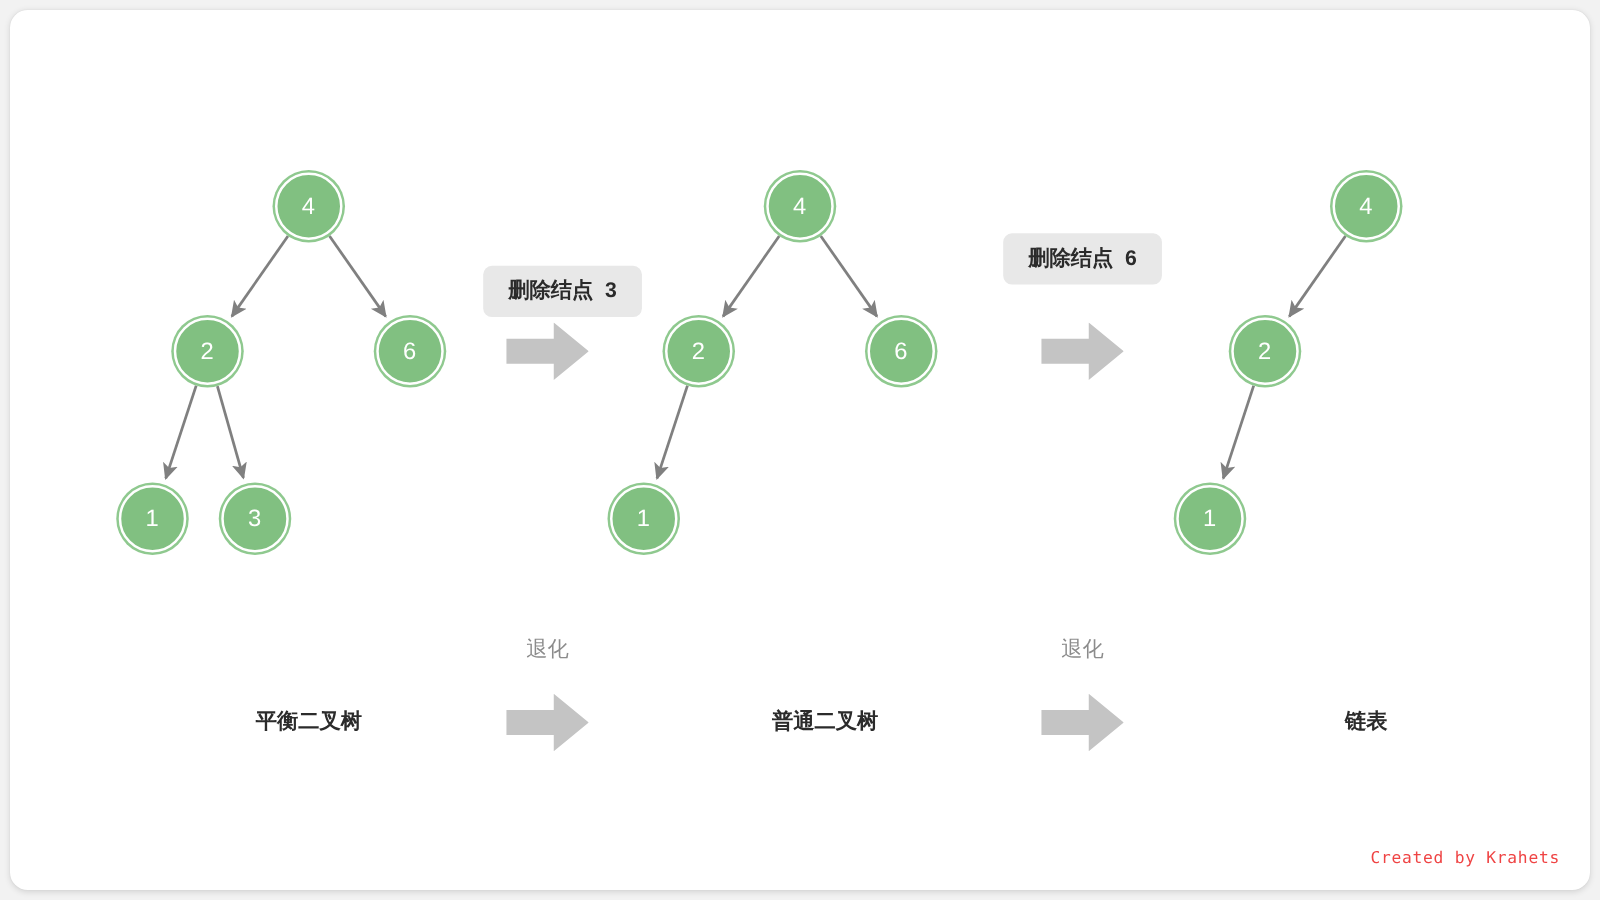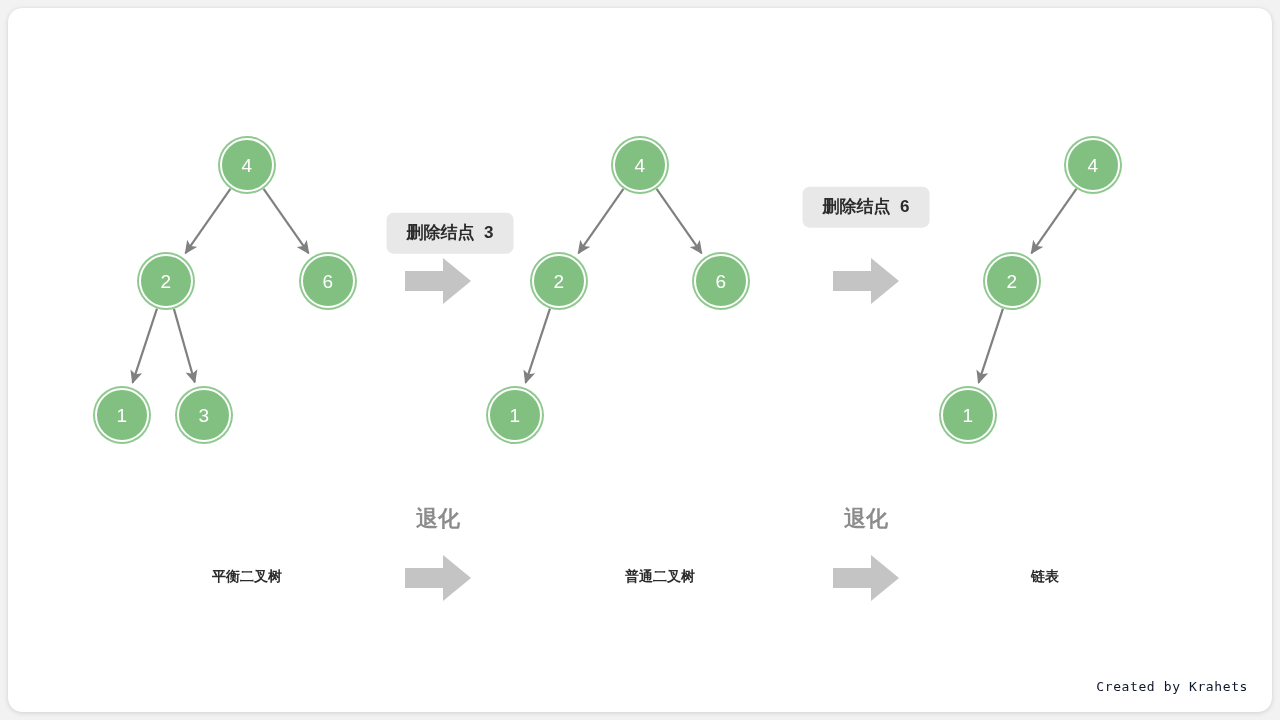--- a/index.html
+++ b/index.html
@@ -75,37 +75,37 @@
     position: absolute;
     transform: translate(-50%, -50%);
     width: 66px;
     height: 46px;
   }
   .block-arrow svg { display: block; width: 100%; height: 100%; }
   .degrade-label {
     position: absolute;
     transform: translate(-50%, -50%);
     color: #8c8c8c;
-    font-size: 22px;
-    font-weight: bold;
+    font-size: 17px;
+    font-weight: normal;
     white-space: pre;
   }
   .caption {
     position: absolute;
     transform: translate(-50%, -50%);
     color: #2b2b2b;
-    font-size: 14px;
+    font-size: 17px;
     font-weight: bold;
     white-space: pre;
   }
   .watermark {
     position: absolute;
     right: 24px;
     bottom: 18px;
-    color: #0f172a;
+    color: #ef4444;
     font-family: "DejaVu Sans Mono", "Liberation Mono", monospace;
     font-size: 13px;
     letter-spacing: 0.6px;
     white-space: pre;
   }
 </style>
 </head>
 <body>
 
 <div id="canvas">
@@ -168,18 +168,18 @@
         <div class="degrade-label" style="left: 858px; top: 511px; color: rgb(140, 140, 140);">退化</div>
         <div class="block-arrow" style="left: 858px; top: 570px;">
           <svg viewBox="0 0 66 46" xmlns="http://www.w3.org/2000/svg">
             <path d="M0,13 L38,13 L38,0 L66,23 L38,46 L38,33 L0,33 Z" fill="#c4c4c4"></path>
           </svg>
         </div>
       </div>
     <div id="captions-layer">
         <div class="caption" style="left: 239px; top: 569px;">平衡二叉树</div>
         <div class="caption" style="left: 652px; top: 569px;">普通二叉树</div>
-        <div class="caption" style="left: 1037px; top: 569px;">链表</div>
+        <div class="caption" style="left: 1085px; top: 569px;">链表</div>
       </div>
 
     <div class="watermark">Created by Krahets</div>
   </div>
 </div>
 
 </body></html>

